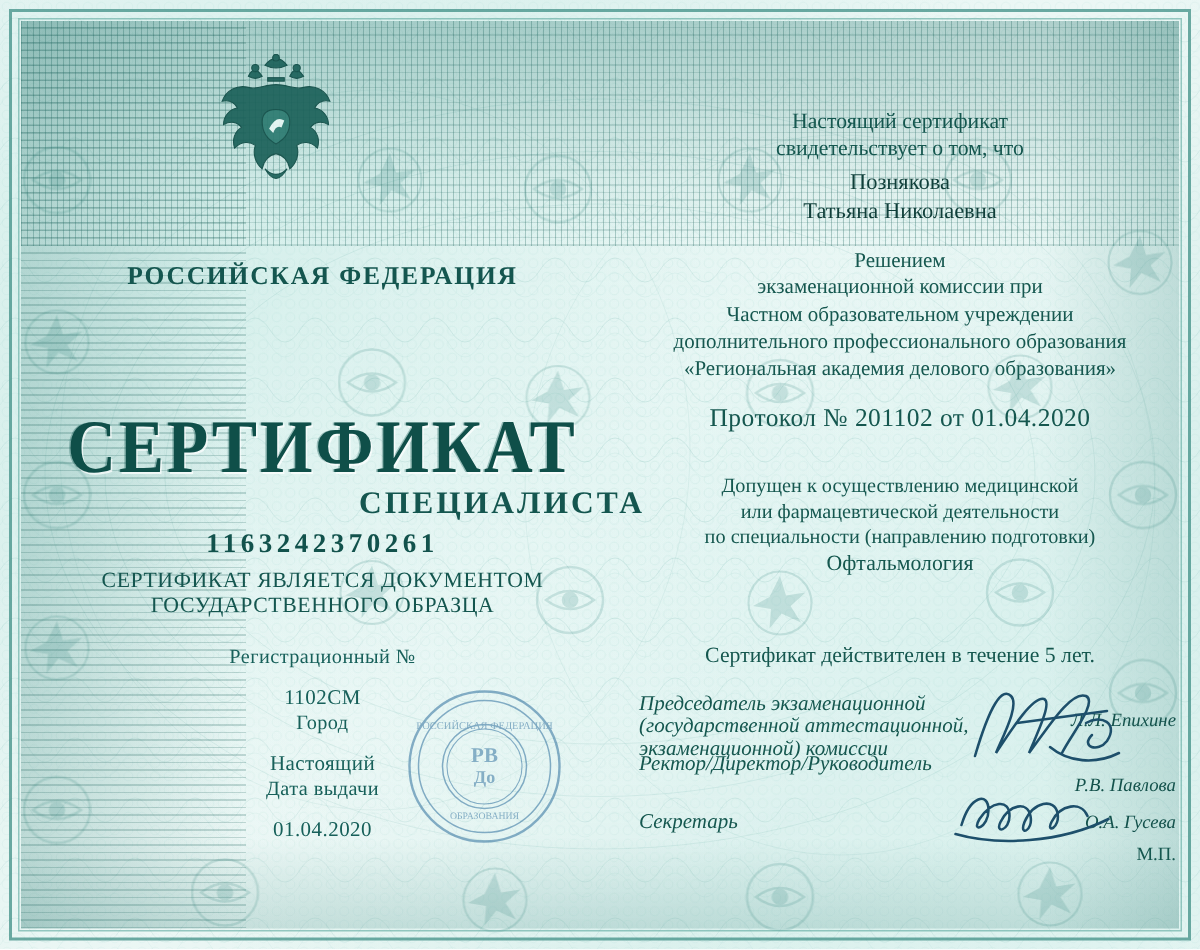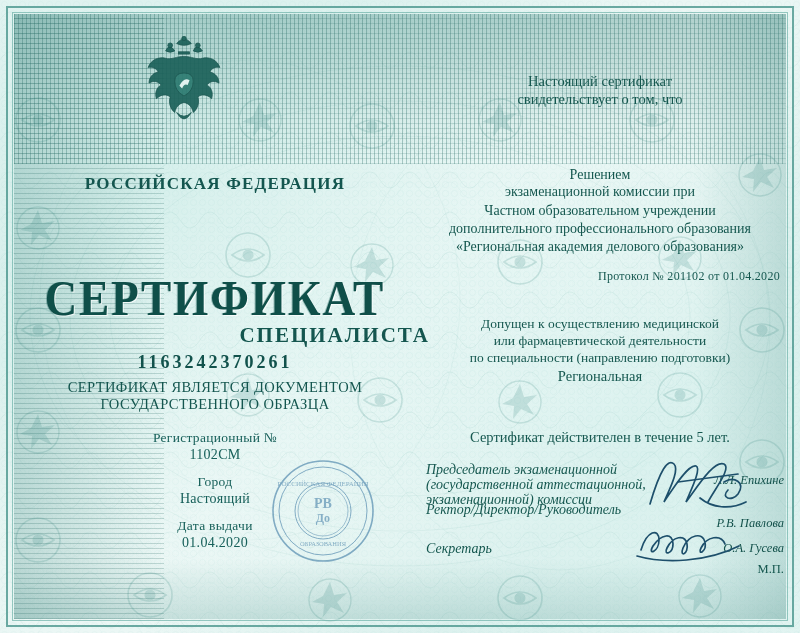--- a/index.html
+++ b/index.html
@@ -164,21 +164,21 @@
     font-family: "Liberation Serif", serif;
     color: #17605a;
   }
   .left-field .lbl {
     font-size: 13.5px;
     letter-spacing: 0.3px;
   }
   .left-field .val {
     font-size: 14px;
     letter-spacing: 0.3px;
-    margin-top: 1px;
+    margin-top: 12px;
   }
 
   #reg-block  { top: 430px; }
   #city-block { top: 474px; }
   #date-block { top: 518px; }
 
   
   .right-col {
     position: absolute;
     left: 420px;
@@ -210,23 +210,22 @@
     font-size: 14px;
     line-height: 17px;
   }
   #institution-text {
     top: 202px;
     font-size: 14px;
     line-height: 18px;
   }
   #protocol-line {
     top: 269px;
-    font-size: 12px;
+    font-size: 17px;
     letter-spacing: 0.3px;
-    text-align: right;
   }
   #admission-text {
     top: 315px;
     font-size: 13.5px;
     line-height: 17px;
   }
   #specialty-name {
     top: 368px;
     font-size: 14.5px;
   }
@@ -445,41 +444,45 @@
     </div>
   </div>
 
   <div class="right-col">
 
     <div class="r-center" id="intro-text">
       <div>Настоящий сертификат</div>
       <div>свидетельствует о том, что</div>
     </div>
 
+    <div class="r-center" id="holder-name">
+      <div>Познякова</div>
+      <div>Татьяна Николаевна</div>
+    </div>
 
     <div class="r-center" id="commission-text">
       <div>Решением</div>
       <div>экзаменационной комиссии при</div>
     </div>
 
     <div class="r-center" id="institution-text">
       <div>Частном образовательном учреждении</div>
       <div>дополнительного профессионального образования</div>
       <div>«Региональная академия делового образования»</div>
     </div>
 
     <div class="r-center" id="protocol-line">Протокол №  201102 от 01.04.2020</div>
 
     <div class="r-center" id="admission-text">
       <div>Допущен к осуществлению медицинской</div>
       <div>или фармацевтической деятельности</div>
       <div>по специальности (направлению подготовки)</div>
     </div>
 
-    <div class="r-center" id="specialty-name">Региональная</div>
+    <div class="r-center" id="specialty-name">Офтальмология</div>
 
     <div class="r-center" id="validity-line">Сертификат действителен в течение 5 лет.</div>
 
     <div class="sign-block">
       <div class="sign-role" id="chair-role-1">Председатель экзаменационной</div>
       <div class="sign-role" id="chair-role-2">(государственной аттестационной,</div>
       <div class="sign-role" id="chair-role-3">экзаменационной) комиссии</div>
       <div class="sign-name" id="chair-name">Л.Л. Епихине</div>
 
       <div class="sign-role" id="rector-role">Ректор/Директор/Руководитель</div>

